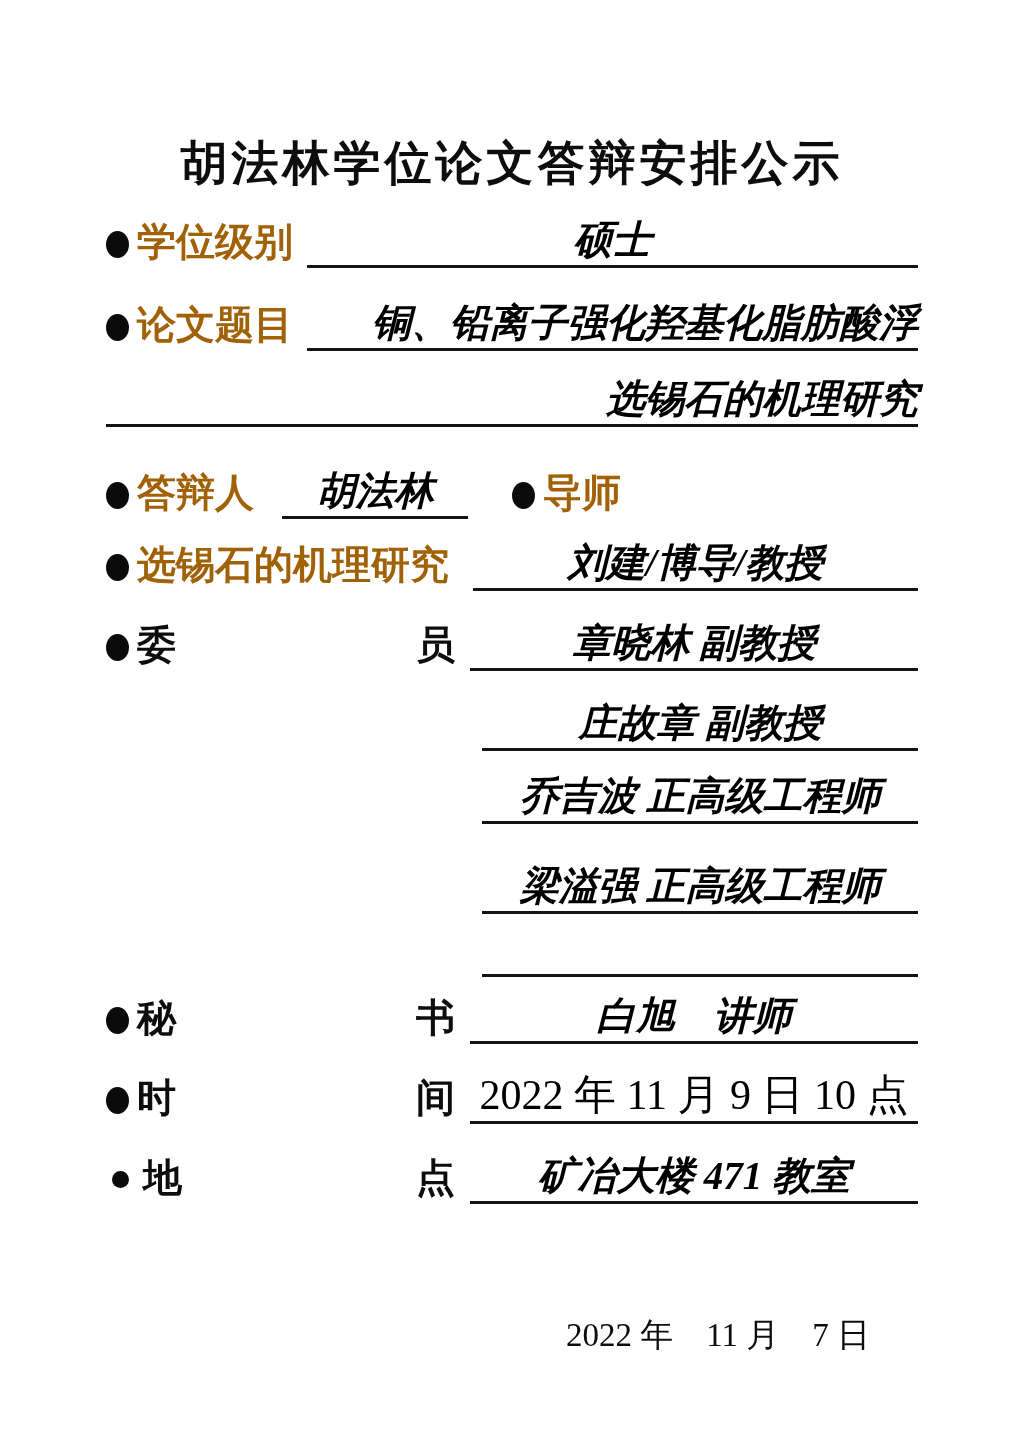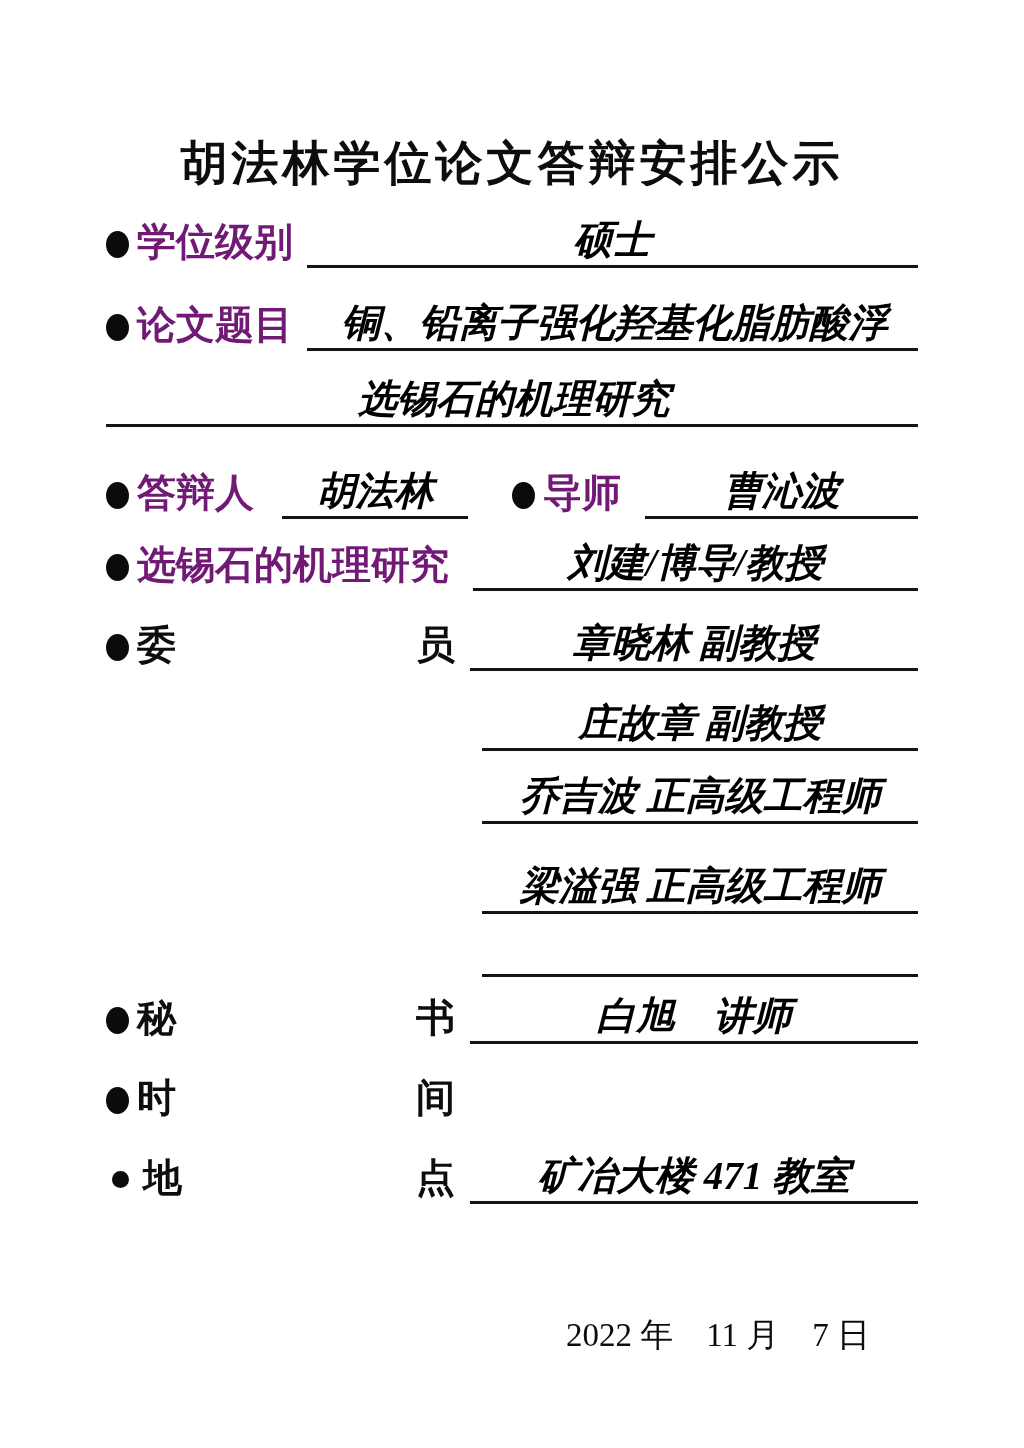--- a/index.html
+++ b/index.html
@@ -55,21 +55,21 @@
     margin: 0 14px 16px 6px;
   }
   .label {
     flex: 0 0 auto;
     font-size: 39px;
     font-weight: bold;
     line-height: 1.1;
     white-space: nowrap;
     padding-bottom: 4px;
     margin-right: 14px;
-    color: #701a75;
+    color: #a16207;
   }
   .label-split {
     flex: 0 0 auto;
     width: 318px;
     display: flex;
     justify-content: space-between;
     font-size: 39px;
     font-weight: bold;
     line-height: 1.1;
     padding-bottom: 4px;
@@ -82,21 +82,21 @@
     border-bottom: 3px solid #141414;
     text-align: center;
     font-size: 39px;
     font-style: italic;
     font-weight: bold;
     line-height: 1.1;
     padding-bottom: 3px;
     white-space: nowrap;
     color: #000000;
   }
-  .value.left { text-align: center; padding-left: 4px; }
+  .value.left { text-align: right; padding-left: 4px; }
   .value.fixed { flex: 0 0 186px; }
   .value.plain {
     font-style: normal;
     font-weight: normal;
     font-size: 42px;
   }
   .spacer { flex: 0 0 44px; }
   .footer-office {
     position: absolute;
     top: 1212px;
@@ -140,21 +140,20 @@
     <span class="value left">选锡石的机理研究</span>
   </div>
 
   <div class="row" style="top:436px">
     <span class="bullet"></span>
     <span class="label" style="margin-right:28px">答辩人</span>
     <span class="value fixed">胡法林</span>
     <span class="spacer"></span>
     <span class="bullet"></span>
     <span class="label" style="margin-right:24px">导师</span>
-    <span class="value">曹沁波</span>
   </div>
 
   <div class="row" style="top:508px">
     <span class="bullet"></span>
     <span class="label" style="margin-right:24px">选锡石的机理研究</span>
     <span class="value">刘建/博导/教授</span>
   </div>
 
   <div class="row" style="top:588px">
     <span class="bullet"></span>
@@ -186,20 +185,21 @@
     </span>
     <span class="value">白旭　讲师</span>
   </div>
 
   <div class="row" style="top:1041px">
     <span class="bullet"></span>
     <span class="label-split">
       <span>时</span>
       <span>间</span>
     </span>
+    <span class="value plain">2022 年 11 月 9 日 10 点</span>
   </div>
 
   <div class="row" style="top:1121px">
     <span class="bullet small"></span>
     <span class="label-split small-indent">
       <span>地</span>
       <span>点</span>
     </span>
     <span class="value">矿冶大楼 471 教室</span>
   </div>

